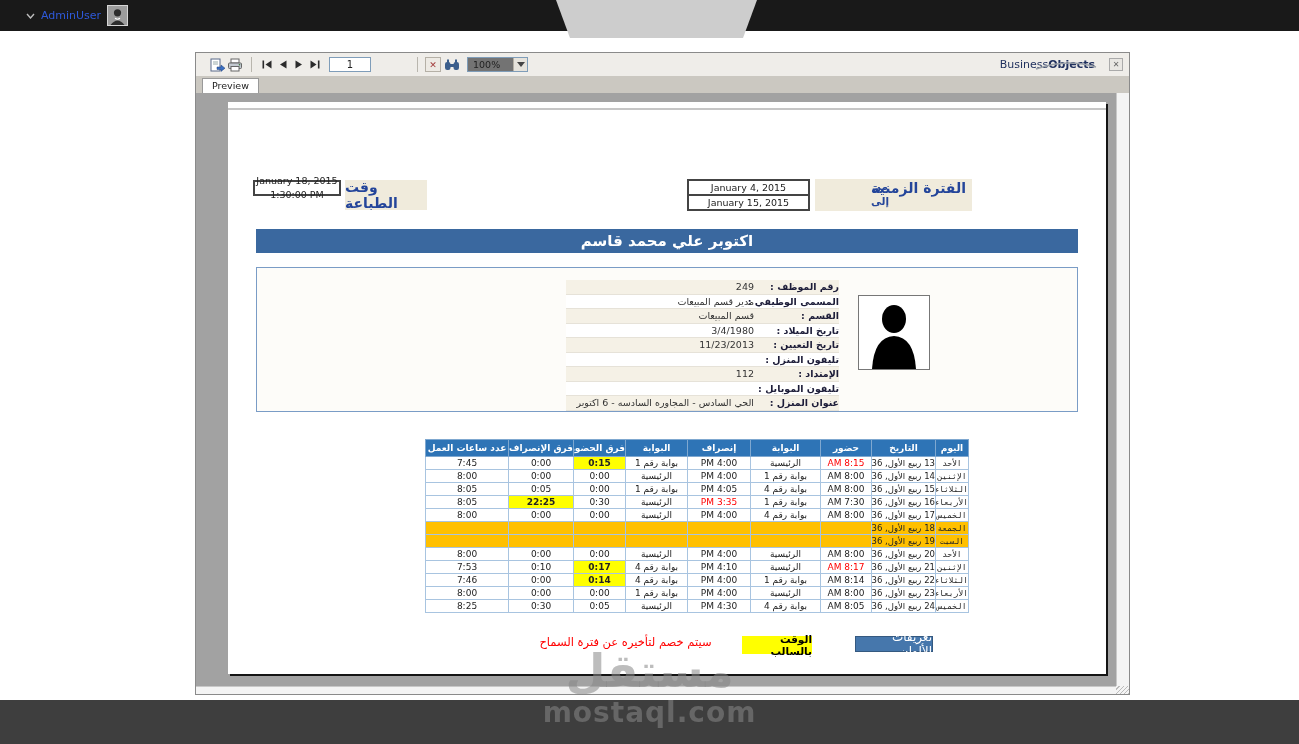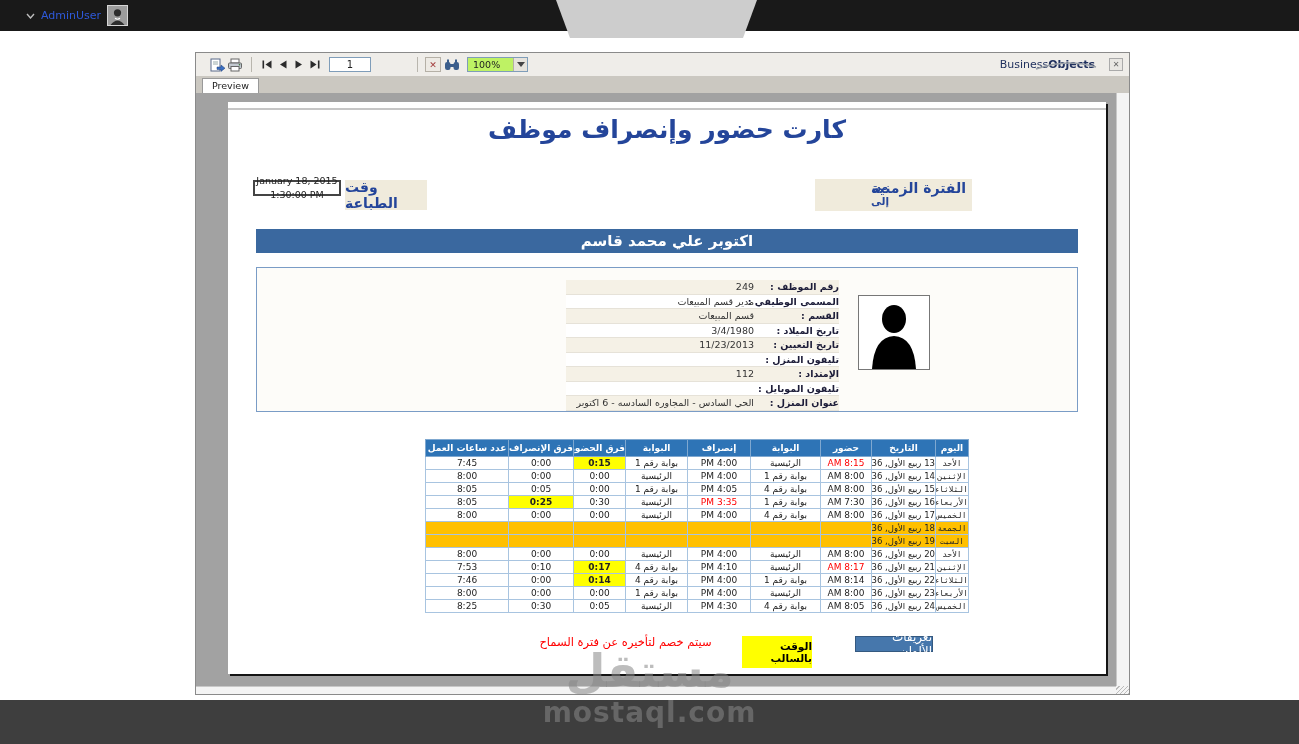--- a/index.html
+++ b/index.html
@@ -21,21 +21,21 @@
   .app-window { position:absolute; left:195px; top:52px; width:935px; height:643px;
     background:#efede9; border:1px solid #8a8a8a; z-index:1; }
   .toolbar { height:23px; display:flex; align-items:center; padding:0 6px 0 12px; }
   .tool-icon { display:inline-flex; align-items:center; justify-content:center; width:18px; height:18px; cursor:pointer; }
   .tool-sep { width:1px; height:15px; background:#b9b6ae; margin:0 7px; }
   .nav-btn { width:16px; height:16px; display:inline-flex; align-items:center; justify-content:center; cursor:pointer; }
   .page-box { width:42px; height:15px; background:#fff; border:1px solid #7f9db9; font-size:10px;
     text-align:center; line-height:13px; margin-left:6px; }
   .chip-btn { width:16px; height:15px; background:#edeae4; border:1px solid #b5b0a6; display:inline-flex;
     align-items:center; justify-content:center; font-size:9px; color:#a33c3c; cursor:pointer; }
-  .zoom-combo { display:inline-flex; height:15px; border:1px solid #7f9db9; background:#bef264; margin-left:6px; cursor:pointer; }
+  .zoom-combo { display:inline-flex; height:15px; border:1px solid #7f9db9; background:#737373; margin-left:6px; cursor:pointer; }
   .zoom-val { width:45px; font-size:9.5px; line-height:13px; padding-left:5px; }
   .zoom-arrow { width:14px; background:#e6e3dc; border-left:1px solid #b5b0a6; display:flex; align-items:center; justify-content:center; }
   .zoom-arrow i { width:0; height:0; border-left:4px solid transparent; border-right:4px solid transparent; border-top:5px solid #444; }
   .logo-wrap { margin-left:auto; position:relative; display:flex; align-items:center; padding-right:10px; cursor:default; }
   .logo-text { font-size:11px; color:#21315e; letter-spacing:0; }
   .logo-text b { font-weight:bold; }
   .logo-swoosh { position:absolute; right:8px; top:-3px; }
   .win-close { width:14px; height:13px; background:#e9e7e3; border:1px solid #aaa; color:#666; font-size:8px;
     display:inline-flex; align-items:center; justify-content:center; cursor:pointer; margin-left:4px; }
   .tab-row { height:17px; background:#cbc8c1; display:flex; align-items:flex-end; padding-left:6px; }
@@ -85,21 +85,21 @@
   .att-table td { height:13px; font-size:9px; text-align:center; border:1px solid #a8c4e0;
     background:#fff; padding:0; overflow:hidden; white-space:nowrap; }
   .att-table td.day { font-size:8px;font-family:Liberation Mono, monospace; }
   .att-table td.date { font-size:8.5px; }
   .att-table td.red { color:#f00; }
   .att-table td.hl { background:#ffff00; font-weight:bold; }
   .att-table tr.weekend td { background:#ffc000; }
   
   .legend-note { position:absolute; left:300px; top:533px; width:195px; text-align:center;
     color:#ff0000; font-weight:normal; font-size:11.5px; }
-  .legend-yellow { position:absolute; left:514px; top:534px; width:70px; height:32px; background:#ffff00;
+  .legend-yellow { position:absolute; left:514px; top:534px; width:70px; height:18px; background:#ffff00;
     color:#000; font-weight:bold; font-size:10.5px; display:flex; align-items:center; justify-content:center; }
   .legend-button { position:absolute; left:627px; top:534px; width:78px; height:16px; background:#4677ac;
     border:1px solid #355980; color:#fff; font-weight:normal; font-size:12px;
     display:flex; align-items:center; justify-content:center; cursor:pointer; }
   
   .wm { position:absolute; left:0; width:1299px; text-align:center; z-index:40; pointer-events:none;
     font-weight:bold; color:rgba(135,135,135,0.55); }
   .wm-ar { top:644px; font-size:46px; }
   .wm-en { top:696px; font-size:28px; letter-spacing:1px; }
 </style>
@@ -198,28 +198,31 @@
     <span class="win-close">✕</span>
   </div>
   <div class="tab-row">
     <span class="preview-tab">Preview</span>
   </div>
 
   <div class="viewer">
 
     <div class="report-page">
       <div class="page-topline"></div>
-      <div class="report-title">كارت حضور وإنصراف موظف</div>
 
       <div class="print-date-box">
         <span>January 18, 2015</span>
         <span>1:30:00 PM</span>
       </div>
       <div class="print-label-box beige blue-label">وقت الطباعة</div>
 
+      <div class="period-dates">
+        <div class="period-date">January 4, 2015</div>
+        <div class="period-date">January 15, 2015</div>
+      </div>
       <div class="period-box beige">
         <span class="fromto blue-label" style="top:1px;">من</span>
         <span class="fromto blue-label" style="top:16px;">إلى</span>
         <span class="period-title blue-label">الفترة الزمنية</span>
       </div>
 
       <div class="name-bar" dir="rtl">اكتوبر علي محمد قاسم</div>
 
       <div class="info-box">
         <div class="info-rows" dir="rtl">
@@ -328,21 +331,21 @@
               <td>8:05</td>
             </tr>
             <tr>
               <td class="day">الأربعاء</td>
               <td class="date">16 ربيع الأول, 1436</td>
               <td>7:30 AM</td>
               <td>بوابة رقم 1</td>
               <td class="red">3:35 PM</td>
               <td>الرئيسية</td>
               <td>0:30</td>
-              <td class="hl">0:25</td>
+              <td class="hl">22:25</td>
               <td>8:05</td>
             </tr>
             <tr>
               <td class="day">الخميس</td>
               <td class="date">17 ربيع الأول, 1436</td>
               <td>8:00 AM</td>
               <td>بوابة رقم 4</td>
               <td>4:00 PM</td>
               <td>الرئيسية</td>
               <td>0:00</td>

